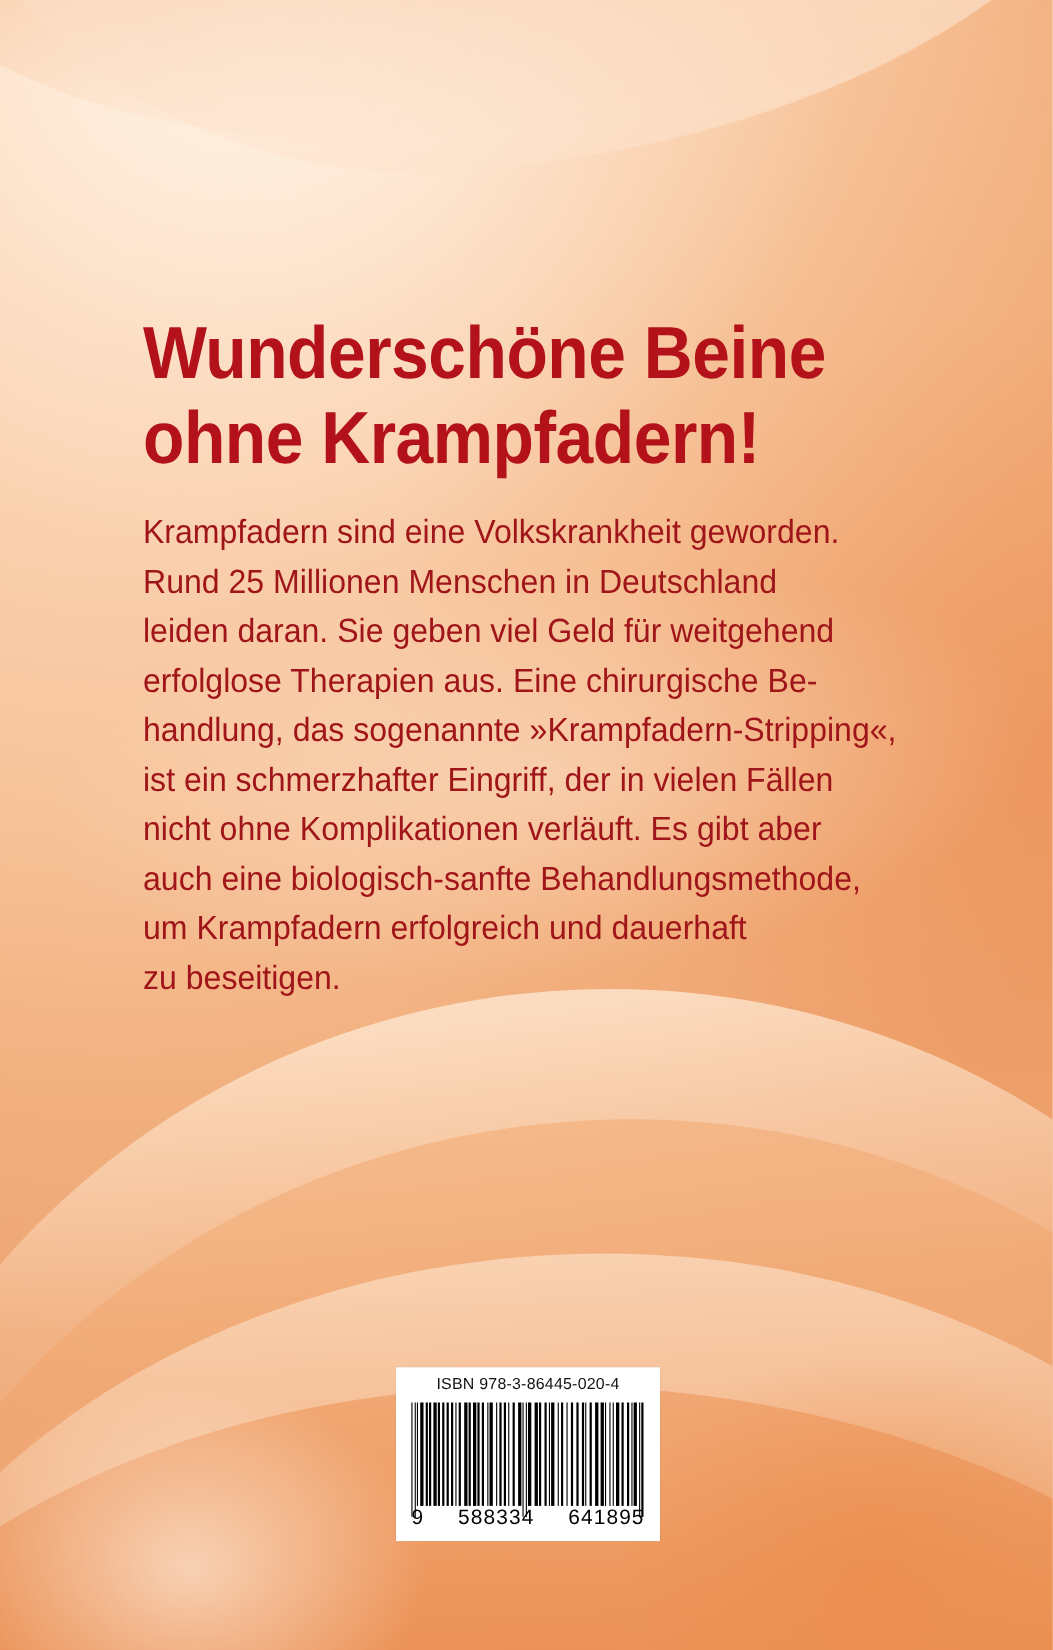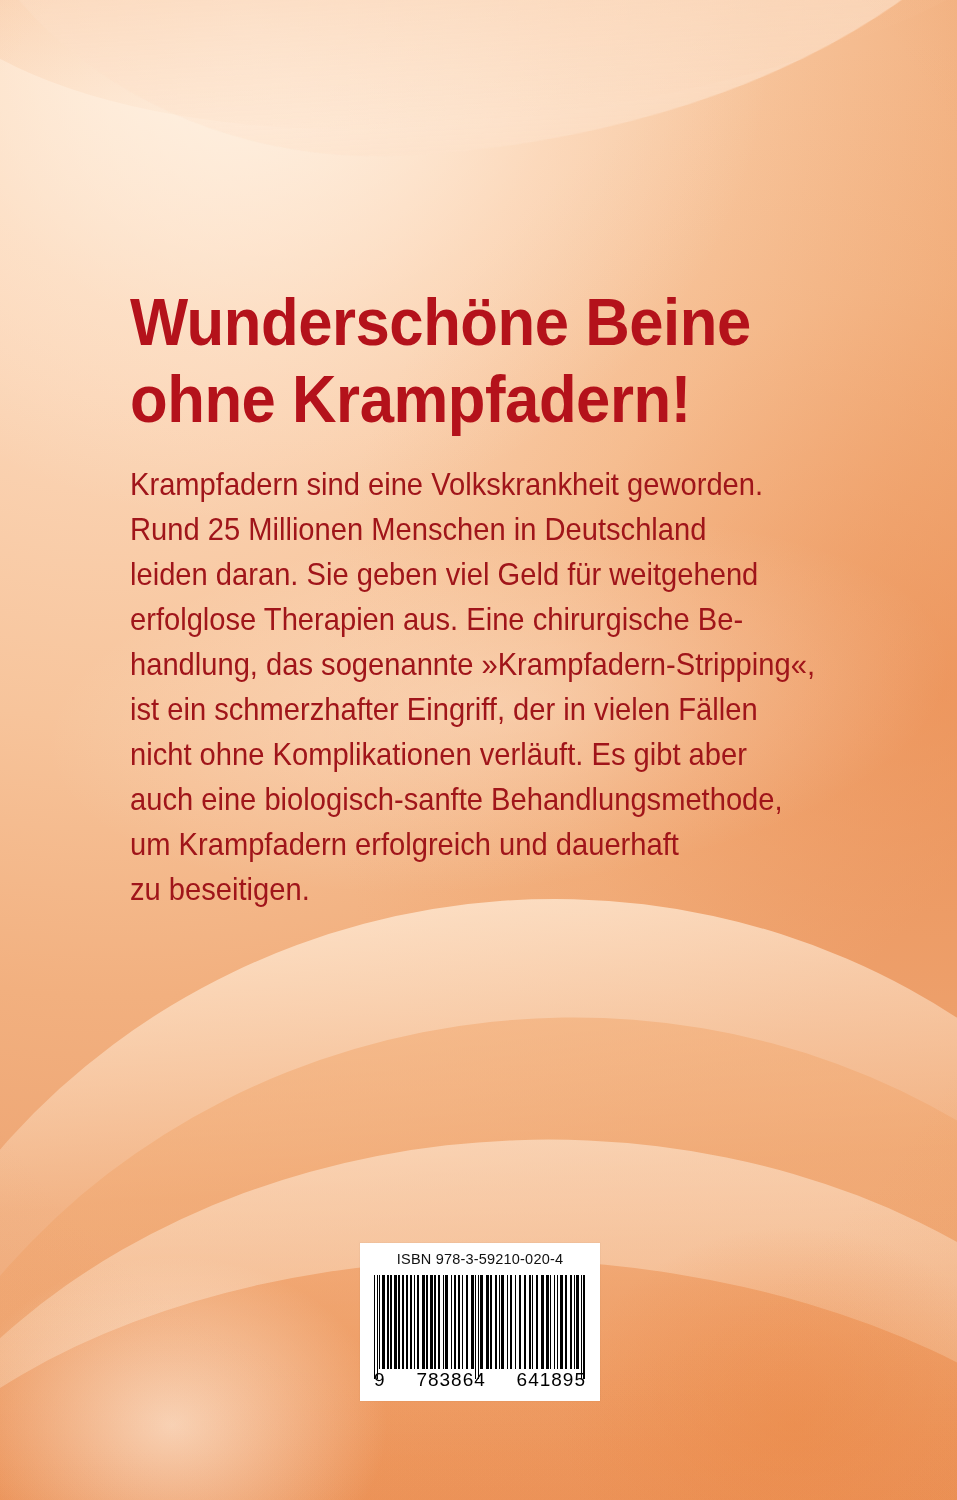--- a/index.html
+++ b/index.html
@@ -260,21 +260,21 @@
       <span class="line">erfolglose Therapien aus. Eine chirurgische Be-</span>
       <span class="line">handlung, das sogenannte »Krampfadern-Stripping«,</span>
       <span class="line">ist ein schmerzhafter Eingriff, der in vielen Fällen</span>
       <span class="line">nicht ohne Komplikationen verläuft. Es gibt aber</span>
       <span class="line">auch eine biologisch-sanfte Behandlungsmethode,</span>
       <span class="line">um Krampfadern erfolgreich und dauerhaft</span>
       <span class="line">zu beseitigen.</span>
     </div>
 
     <div class="barcode-box">
-      <div class="barcode-isbn">ISBN 978-3-59210-020-4</div>
+      <div class="barcode-isbn">ISBN 978-3-86445-020-4</div>
       <div class="barcode-bars" id="barcode-bars">
           <i class="tall" style="width:1.32px"></i>
           <i class="g" style="width:1.32px"></i>
           <i class="tall" style="width:1.32px"></i>
           <i class="g" style="width:0.99px"></i>
           <i class="" style="width:0.99px"></i>
           <i class="g" style="width:1.98px"></i>
           <i class="" style="width:2.98px"></i>
           <i class="g" style="width:1.98px"></i>
           <i class="" style="width:1.98px"></i>
@@ -372,19 +372,19 @@
           <i class="" style="width:0.99px"></i>
           <i class="g" style="width:0.99px"></i>
           <i class="" style="width:2.98px"></i>
           <i class="g" style="width:1.98px"></i>
           <i class="tall" style="width:1.32px"></i>
           <i class="g" style="width:1.32px"></i>
           <i class="tall" style="width:1.32px"></i>
         </div>
       <div class="barcode-digits">
         <span>9</span>
-        <span>783864</span>
+        <span>588334</span>
         <span>641895</span>
       </div>
     </div>
 
   </div>
 </div>
 
 </body></html>

